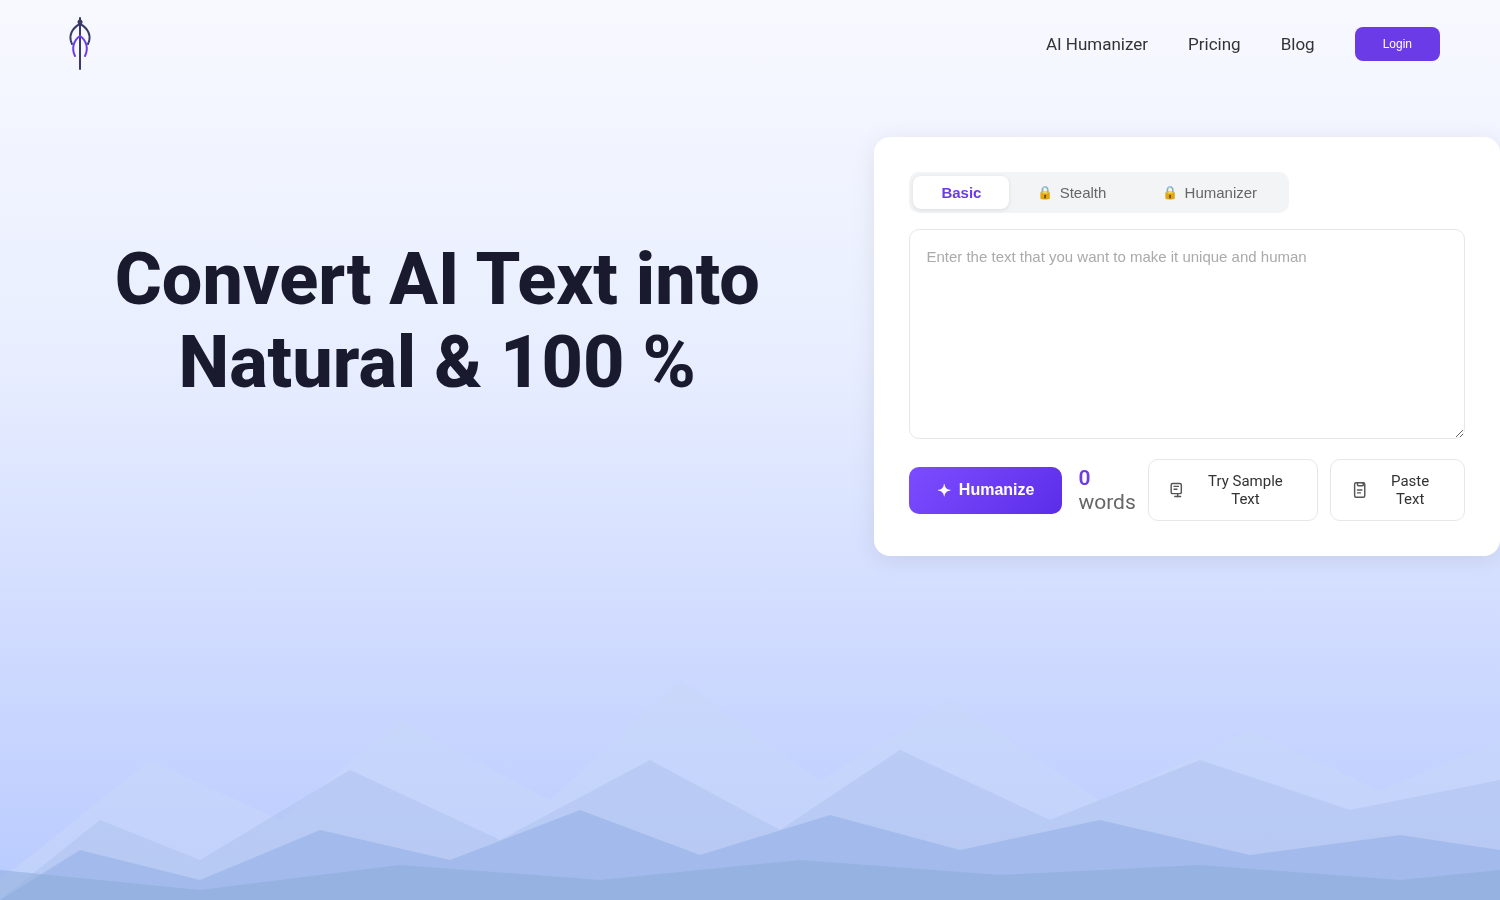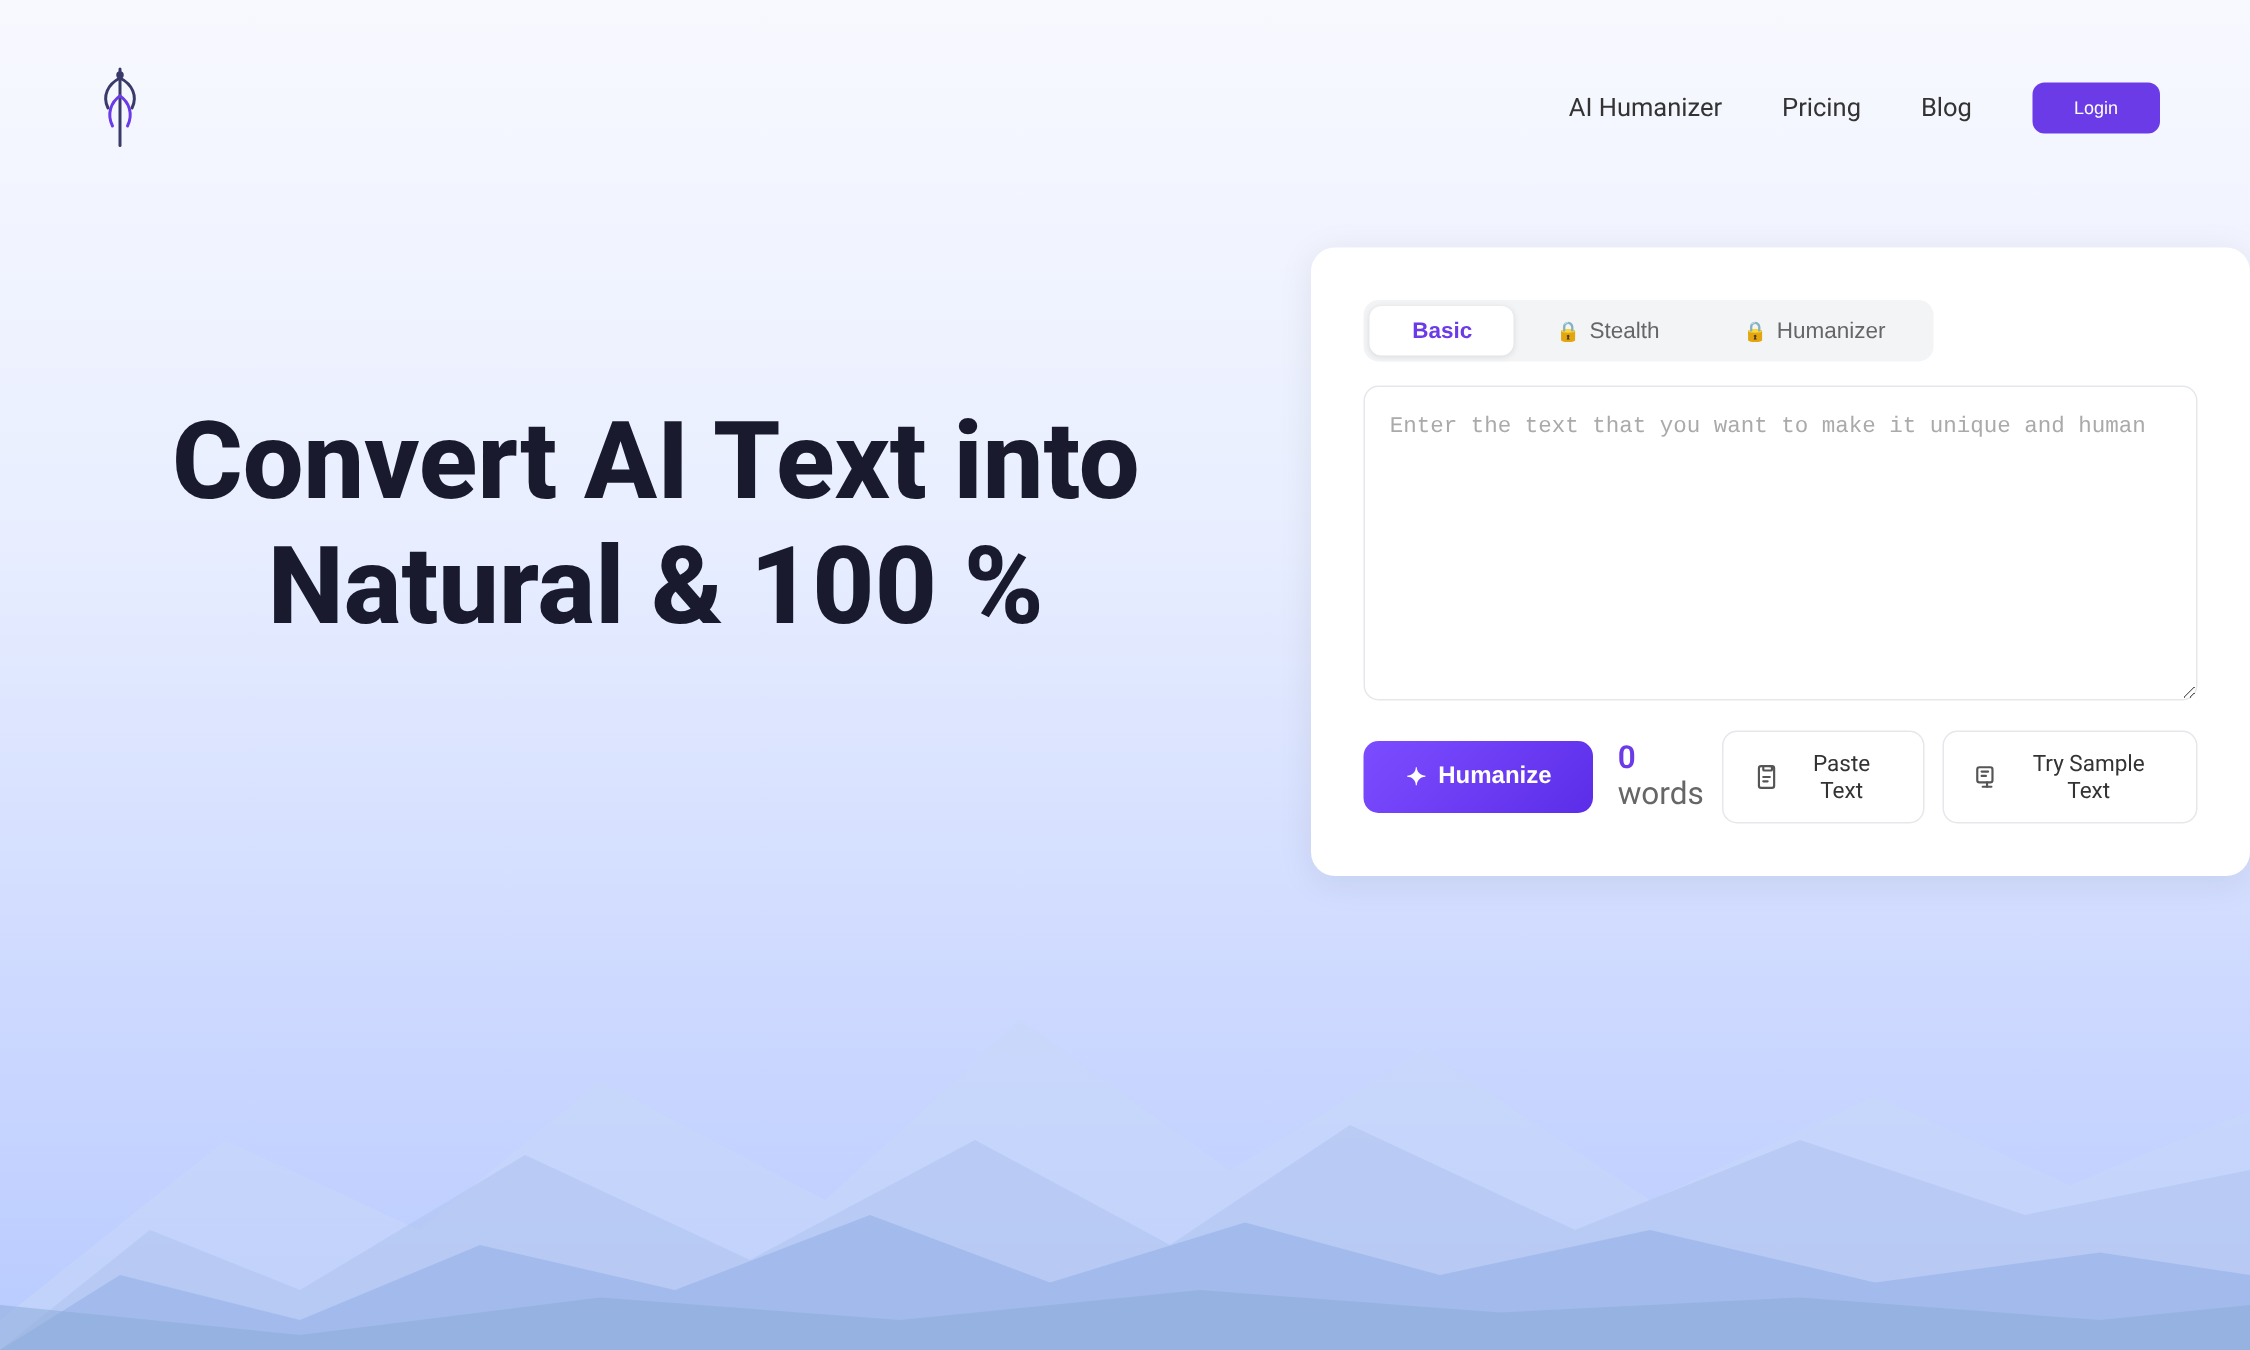--- a/index.html
+++ b/index.html
@@ -29,21 +29,20 @@
 
     
     header {
       position: relative;
       z-index: 10;
       display: flex;
       align-items: center;
       justify-content: space-between;
       padding: 16px 60px;
       background: transparent;
-      margin-top: 28px;
     }
 
     .logo-area {
       display: flex;
       align-items: center;
       gap: 10px;
     }
 
     .logo-icon {
       width: 40px;
@@ -140,21 +139,21 @@
     
     .text-area {
       width: 100%;
       height: 210px;
       border: 1.5px solid #e5e7eb;
       border-radius: 10px;
       padding: 16px;
       font-size: 15px;
       color: #be185d;
       resize: vertical;
-      font-family: Liberation Mono, monospace;
+      font-family: Liberation Sans, sans-serif;
       outline: none;
       line-height: 1.5;
     }
 
     .text-area::placeholder {
       color: #aaa;
     }
 
     
     .bottom-bar {
@@ -289,33 +288,33 @@
         </button>
         <span class="word-count">
           <span class="zero">0</span>
           <span> </span><span>words</span>
         </span>
       </div>
 
       <div class="right-actions">
         <button class="action-btn">
           <svg width="18" height="18" viewBox="0 0 24 24" fill="none" stroke="#555" stroke-width="2" stroke-linecap="round" stroke-linejoin="round">
-            <rect x="9" y="2" width="8" height="4" rx="1"></rect>
-            <path d="M9 2H7a2 2 0 0 0-2 2v16a2 2 0 0 0 2 2h10a2 2 0 0 0 2-2V4a2 2 0 0 0-2-2h-2"></path>
-            <path d="M9 12h6"></path>
-            <path d="M9 16h4"></path>
-          </svg>
-          <span>Paste Text</span>
-        </button>
-        <button class="action-btn">
-          <svg width="18" height="18" viewBox="0 0 24 24" fill="none" stroke="#555" stroke-width="2" stroke-linecap="round" stroke-linejoin="round">
             <rect x="3" y="3" width="14" height="14" rx="2"></rect>
             <path d="M8 21h8"></path>
             <path d="M12 17v4"></path>
             <path d="M7 7h6"></path>
             <path d="M7 11h4"></path>
           </svg>
           <span>Try Sample Text</span>
         </button>
+        <button class="action-btn">
+          <svg width="18" height="18" viewBox="0 0 24 24" fill="none" stroke="#555" stroke-width="2" stroke-linecap="round" stroke-linejoin="round">
+            <rect x="9" y="2" width="8" height="4" rx="1"></rect>
+            <path d="M9 2H7a2 2 0 0 0-2 2v16a2 2 0 0 0 2 2h10a2 2 0 0 0 2-2V4a2 2 0 0 0-2-2h-2"></path>
+            <path d="M9 12h6"></path>
+            <path d="M9 16h4"></path>
+          </svg>
+          <span>Paste Text</span>
+        </button>
       </div>
     </div>
   </div>
 </main>
 
 </body></html>

